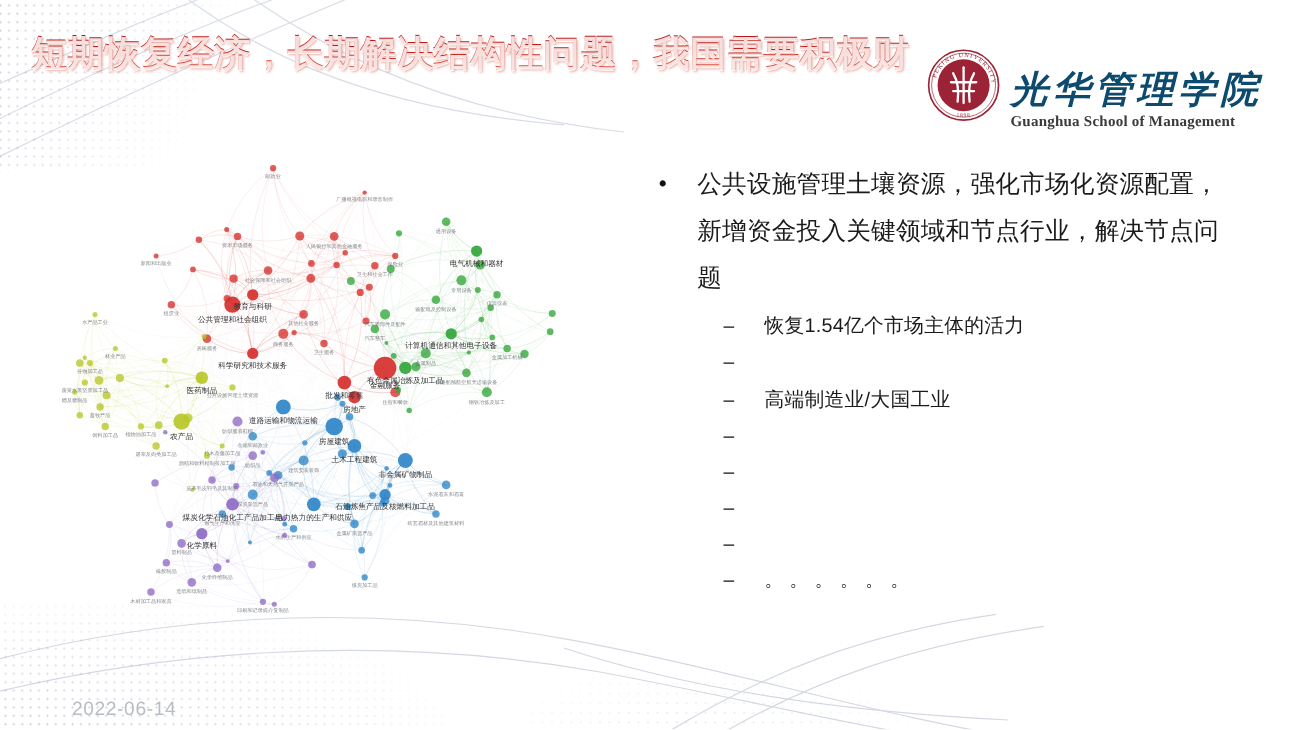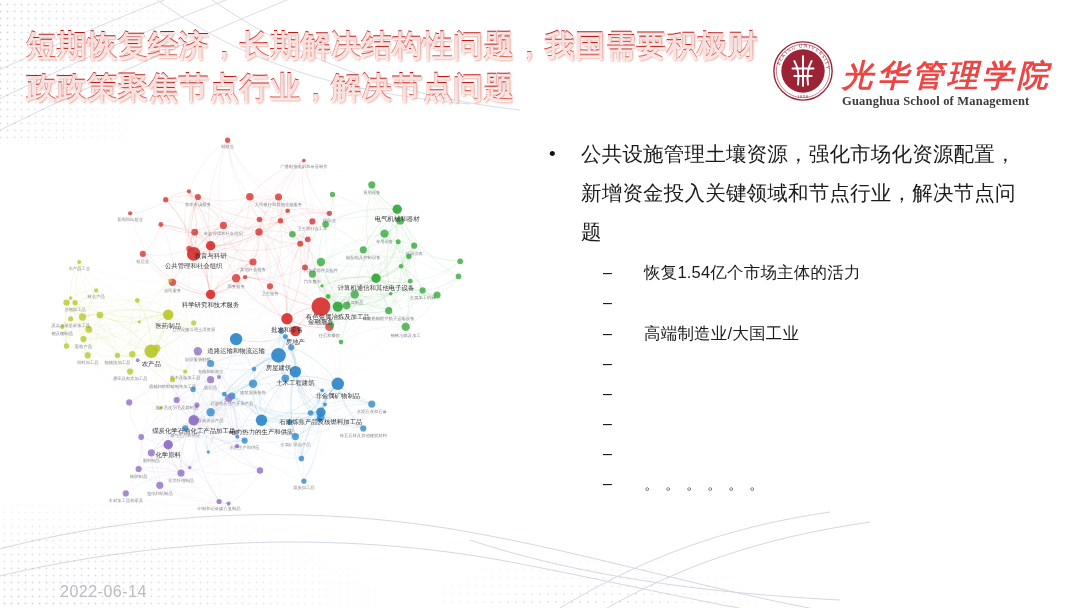--- a/index.html
+++ b/index.html
@@ -83,21 +83,21 @@
     align-items: center;
     gap: 8px;
   }
   .seal { width: 62px; height: 62px; flex: 0 0 auto; }
   .logo-text { display: flex; flex-direction: column; align-items: flex-start; }
   .logo-cn {
     font-family: "DejaVu Serif", "Liberation Serif", serif;
     font-size: 31px;
     font-weight: bold;
     font-style: italic;
-    color: #ef4444;
+    color: #0c4a6e;
     letter-spacing: 4px;
     line-height: 38px;
     white-space: nowrap;
     margin-top: 24px;
   }
   .logo-en {
     font-family: Liberation Serif, serif;
     font-size: 12.5px;
     font-weight: bold;
     color: #3a3a3a;
@@ -150,21 +150,21 @@
     color: #1b1b1b;
     letter-spacing: 0.2px;
   }
   .sub-dash {
     flex: 0 0 auto;
     width: 34px;
     padding-left: 58px;
     color: #111;
     font-size: 16px;
   }
-  .sub-label { white-space: nowrap; margin-left: 7px; }
+  .sub-label { white-space: nowrap; }
   .sub-dots { letter-spacing: 6px; font-size: 15px; }
 
   
   .slide-date {
     position: absolute;
     left: 60px;
     top: 583px;
     font-size: 16px;
     letter-spacing: 0.5px;
     color: #b9bcc4;
@@ -193,21 +193,20 @@
         <path d="M 600 612 C 680 566, 760 538, 870 522"></path>
       </g>
     </svg>
     <div class="deco-dots-tl"></div>
     <div class="deco-dots-bl"></div>
     <div class="deco-dots-br"></div>
   </div>
 
   <div class="title-block">
     <div class="title-line">短期恢复经济，长期解决结构性问题，我国需要积极财</div>
-    <div class="title-line">政政策聚焦节点行业，解决节点问题</div>
   </div>
 
   <div class="logo-wrap">
     <svg class="seal" viewBox="0 0 100 100">
       <circle cx="50" cy="50" r="47" fill="none" stroke="#9B2335" stroke-width="2.2"></circle>
       <circle cx="50" cy="50" r="43" fill="none" stroke="#9B2335" stroke-width="0.9"></circle>
       <circle cx="50" cy="50" r="35" fill="#9B2335"></circle>
       <g fill="none" stroke="#ffffff" stroke-width="3.1" stroke-linecap="round">
         <path d="M50 26 L50 74"></path>
         <path d="M36 34 C 42 44, 44 56, 42 72"></path>

